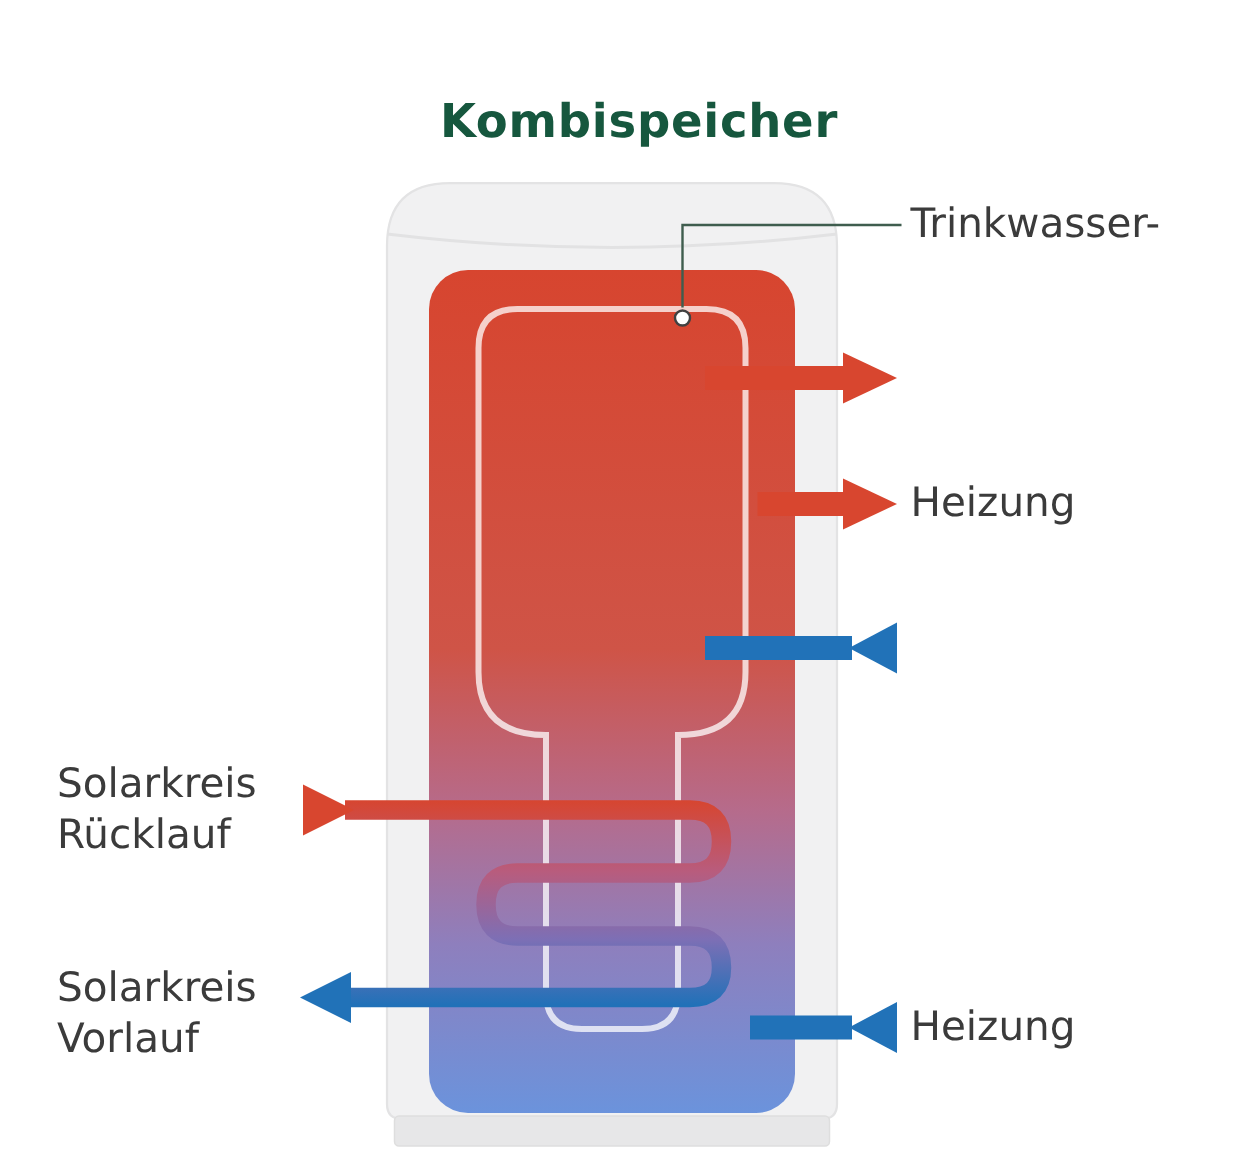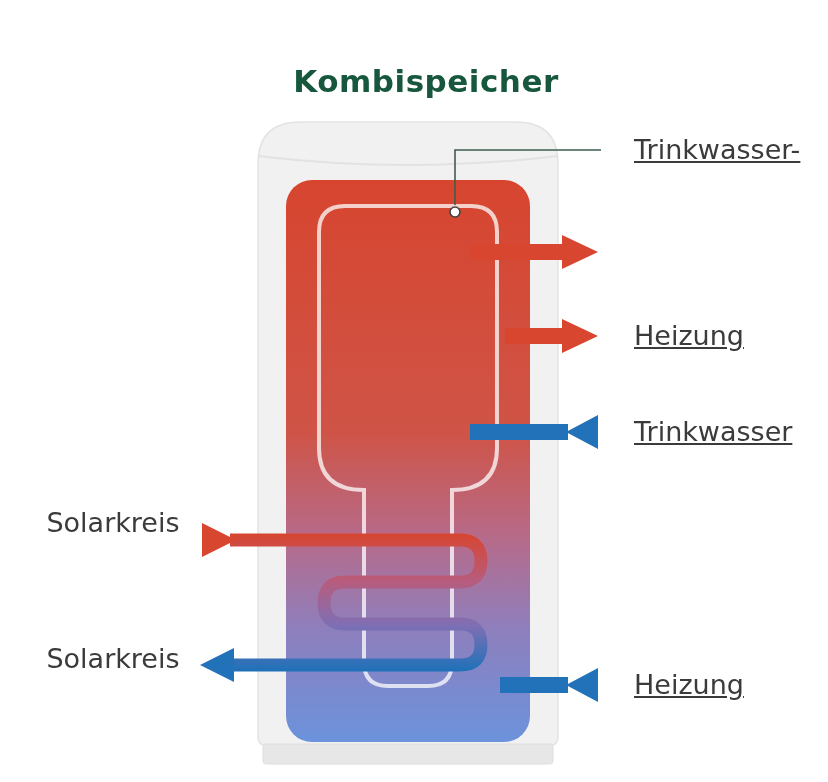--- a/index.html
+++ b/index.html
@@ -7,22 +7,22 @@
     position:relative;width:828px;height:782px;background:#ffffff;overflow:hidden;
     font-family:"DejaVu Sans","Liberation Sans",sans-serif;color:#3b3b3b;
   }
   .title{
     position:absolute;top:50px;left:0;width:100%;text-align:center;
     font-size:31px;line-height:38px;font-weight:bold;color:#16573e;letter-spacing:.5px;margin:12px;
   }
   .diagram-svg{position:absolute;left:0;top:0;width:828px;height:782px;}
   .lbl{position:absolute;font-size:27px;line-height:34px;white-space:nowrap;color:#3b3b3b;}
   .lbl.two span{display:block;}
-  .left-lbl{left:38px;width:150px;text-align:center;}
-  .right-lbl{left:634px;text-align:center;text-decoration:underline;}
+  .left-lbl{left:38px;width:150px;text-align:left;}
+  .right-lbl{left:607px;text-align:center;}
 </style>
 </head>
 <body>
 
 <div class="stage">
 
   <h1 class="title">Kombispeicher</h1>
 
   <svg class="diagram-svg" viewBox="0 0 828 782" xmlns="http://www.w3.org/2000/svg">
     <defs>
@@ -79,23 +79,24 @@
     <polygon points="202,523 202,557 236,540" fill="#d8462f"></polygon>
 
     <polygon points="234,648 234,682 200,665" fill="#2172b8"></polygon>
   </svg>
 
   <div class="lbl two right-lbl" style="top:133px;">
     <span>Trinkwasser-</span>
   </div>
 
   <div class="lbl right-lbl" style="top:319px;">Heizung</div>
-  <div class="lbl right-lbl" style="top:415px;">Trinkwasser</div>
   <div class="lbl right-lbl" style="top:668px;">Heizung</div>
 
   <div class="lbl two left-lbl" style="top:506px;">
     <span>Solarkreis</span>
+    <span>Rücklauf</span>
   </div>
   <div class="lbl two left-lbl" style="top:642px;">
     <span>Solarkreis</span>
+    <span>Vorlauf</span>
   </div>
 
 </div>
 
 </body></html>

